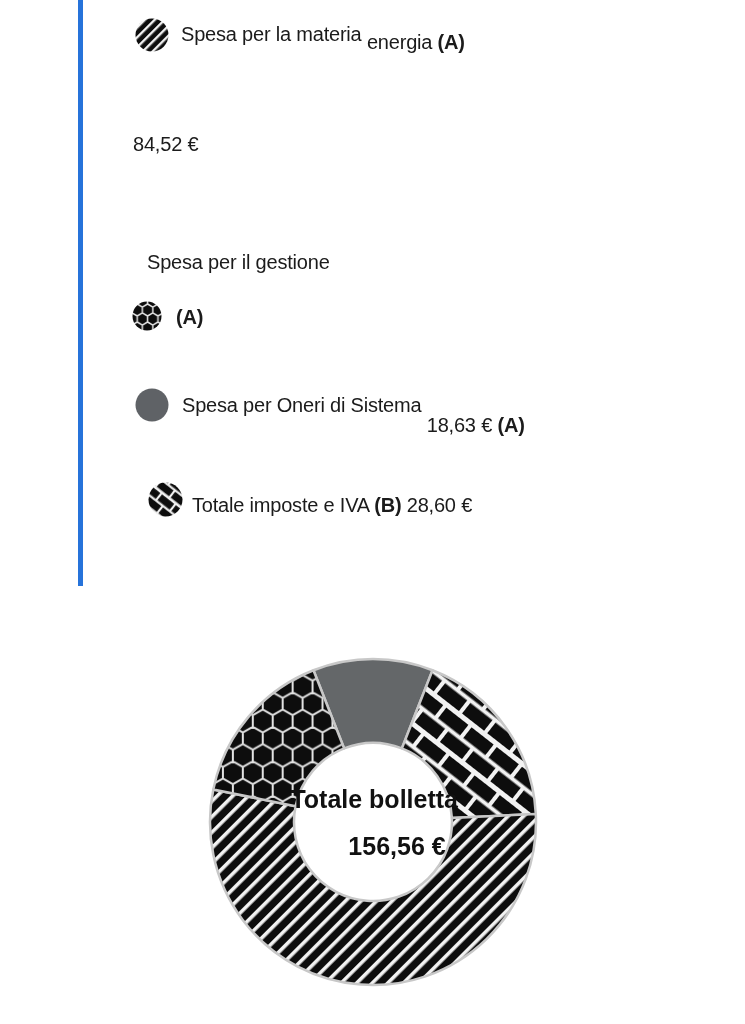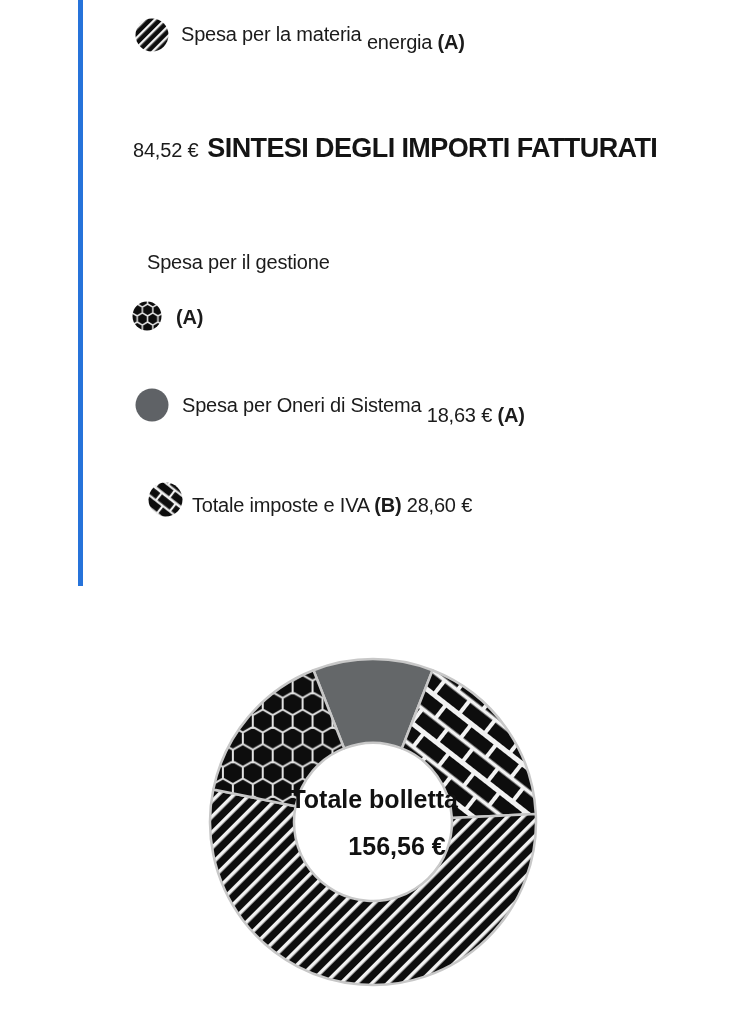--- a/index.html
+++ b/index.html
@@ -7,22 +7,22 @@
     width:745px;height:1024px;background:#ffffff;position:relative;overflow:hidden;
     font-family:"Liberation Sans",sans-serif;color:#1b1b1b;
     -webkit-font-smoothing:antialiased;
   }
   .abs{position:absolute;}
   .vline{left:78px;top:0;width:5px;height:586px;background:#2673da;}
   .txt{font-size:20px;letter-spacing:-0.2px;line-height:23px;white-space:nowrap;}
   .wrap2{white-space:normal;}
   b{font-weight:700;}
   .drop8{position:relative;top:8px;}
-  .drop6{position:relative;top:10px;margin-top:32px;}
-  .title-row{display:flex;align-items:baseline;gap:9px;}
+  .drop6{position:relative;top:20px;margin-top:32px;}
+  .title-row{display:flex;align-items:baseline;gap:22px;}
   .page-title{font-size:27px;font-weight:700;letter-spacing:-0.6px;color:#141414;white-space:nowrap;}
   .donut-center{
     display:flex;flex-direction:column;align-items:center;justify-content:center;
     text-align:right;pointer-events:none;
   }
   .donut-label{font-size:25px;font-weight:700;line-height:31px;width:170px;color:#111;}
   .donut-value{font-size:25px;font-weight:700;margin-top:17px;color:#111;margin-left:48px;}
   svg{display:block;}
 </style>
 </head>
@@ -81,21 +81,20 @@
 <div class="abs txt" style="left:181px;top:23px">
   <span>Spesa per la materia</span>
   <span class="drop8">
     <span>energia</span>
     <b>(A)</b>
   </span>
 </div>
 
 <div class="abs title-row" style="left:133px;top:133px">
   <span class="txt">84,52 €</span>
-  <span class="page-title">SINTESI DEGLI IMPORTI FATTURATI</span>
 </div>
 
 <div class="abs txt" style="left:147px;top:251px">Spesa per il gestione</div>
 
 <span class="abs" style="left:132px;top:301px">
   <svg width="30" height="30">
       <circle cx="15" cy="15" r="14.5" fill="url(#p-hex-sm)"></circle>
     </svg>
 </span>
 <div class="abs txt wrap2" style="left:176px;top:306px">

